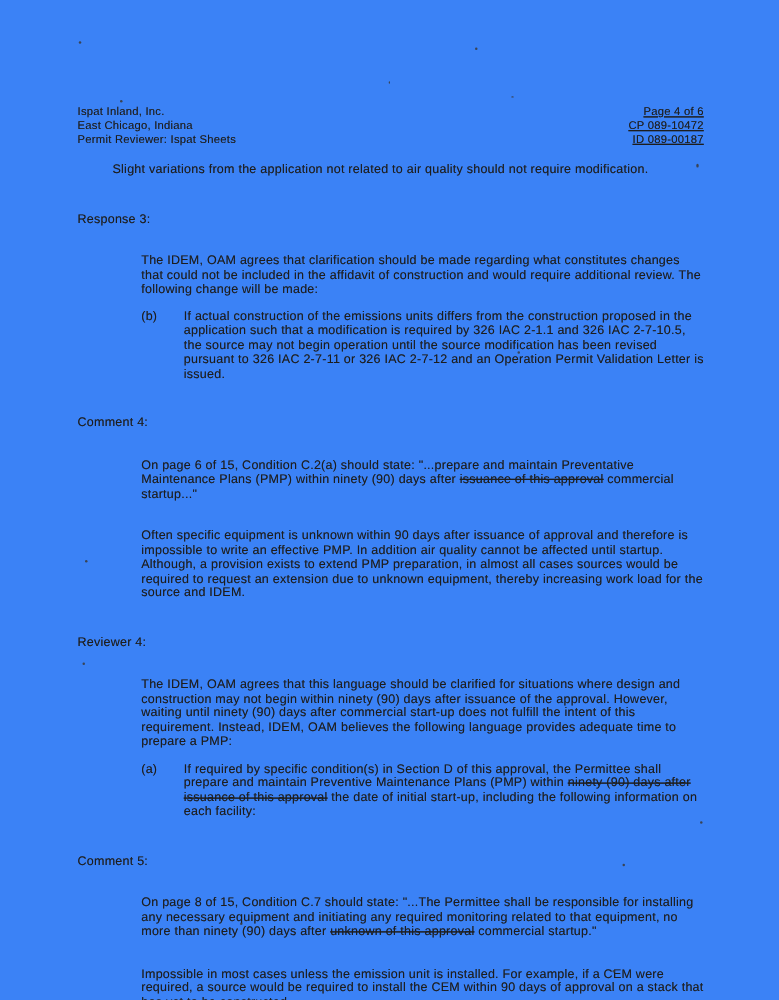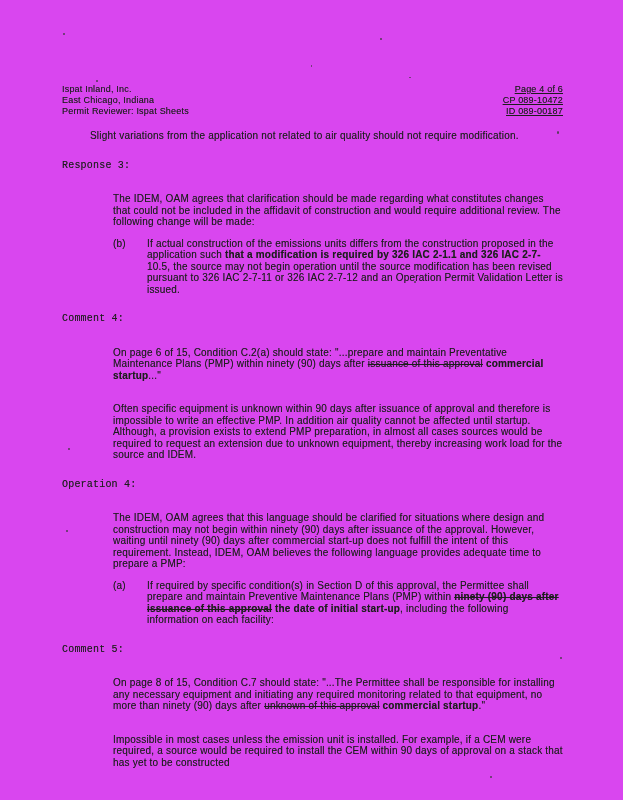--- a/index.html
+++ b/index.html
@@ -1,39 +1,39 @@
 <!DOCTYPE html>
 <html><head>
 <meta charset="utf-8">
 <style>
   html,body{margin:0;padding:0;background:#ffffff;}
   .doc{
     position:relative;
     width:623px;height:800px;
-    background:#d946ef;
+    background:#3b82f6;
     font-family:"Liberation Sans", sans-serif;
     color:#1d1d1d;
     font-size:10px;
     line-height:11.5px;
     letter-spacing:0.2px;
     overflow:hidden;
     text-shadow:0 0 0.5px rgba(40,40,40,0.55);
     box-sizing:border-box;
     padding:84px 60px 0 62px;
   }
   .hdr{display:flex;justify-content:space-between;font-size:9px;line-height:11px;}
   .hdr-right{text-align:right;text-decoration:underline;}
   .intro{margin:13px 0 12px 28px;}
   p{margin:0;}
-  .s-head{margin-top:18px;font-family:Liberation Mono, monospace;}
+  .s-head{margin-top:28px;}
   .para{margin:22px 0 0 51px;}
   .li{display:flex;margin:10px 0 0 51px;}
   .li-label{flex:0 0 34px;}
   .li-text{flex:1;}
-  .b{font-weight:700;}
+  .b{font-weight:400;}
   .st{text-decoration:line-through;text-decoration-thickness:1px;}
   .speck{position:absolute;background:#3a3a3a;border-radius:50%;opacity:0.85;}
 </style>
 </head>
 <body>
 
 <div class="doc">
 
   <div class="speck" style="left:63px;top:33px;width:2px;height:2px;"></div>
   <div class="speck" style="left:380px;top:38px;width:2px;height:2px;"></div>
@@ -73,21 +73,21 @@
     </div>
   </section>
 
   <section>
     <div class="s-head">Comment 4:</div>
     <p class="para"><span>On page 6 of 15, Condition C.2(a) should state: "...prepare and maintain Preventative Maintenance Plans (PMP) within ninety (90) days after </span><span class="st">issuance of this approval</span><span> </span><span class="b">commercial startup</span><span>..."</span></p>
     <p class="para"><span>Often specific equipment is unknown within 90 days after issuance of approval and therefore is impossible to write an effective PMP.  In addition air quality cannot be affected until startup.  Although, a provision exists to extend PMP preparation, in almost all cases sources would be required to request an extension due to unknown equipment, thereby increasing work load for the source and IDEM.</span></p>
   </section>
 
   <section>
-    <div class="s-head">Operation 4:</div>
+    <div class="s-head">Reviewer 4:</div>
     <p class="para"><span>The IDEM, OAM agrees that this language should be clarified for situations where design and construction may not begin within ninety (90) days after issuance of the approval.  However, waiting until ninety (90) days after commercial start-up does not fulfill the intent of this requirement.  Instead, IDEM, OAM believes the following language provides adequate time to prepare a PMP:</span></p>
     <div class="li">
       <span class="li-label">(a)</span>
       <span class="li-text"><span>If required by specific condition(s) in Section D of this approval, the Permittee shall prepare and maintain Preventive Maintenance Plans (PMP) within </span><span class="b st">ninety (90) days after issuance of this approval</span><span> </span><span class="b">the date of initial start-up</span><span>, including the following information on each facility:</span></span>
     </div>
   </section>
 
   <section>
     <div class="s-head">Comment 5:</div>
     <p class="para"><span>On page 8 of 15, Condition C.7 should state: "...The Permittee shall be responsible for installing any necessary equipment and initiating any required monitoring related to that equipment, no more than ninety (90) days after </span><span class="st">unknown of this approval</span><span> </span><span class="b">commercial startup</span><span>."</span></p>

